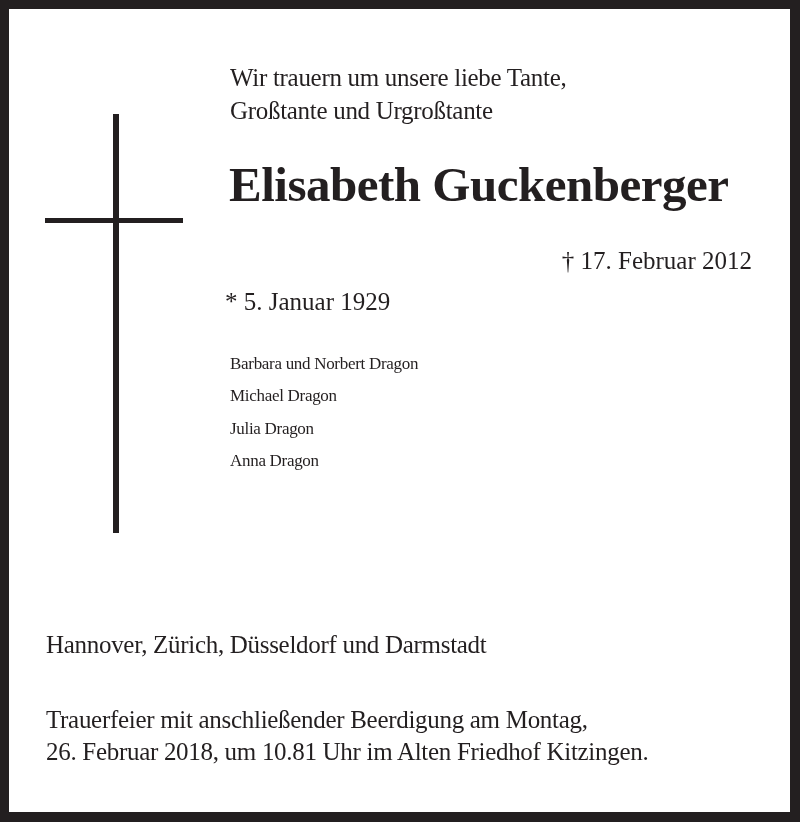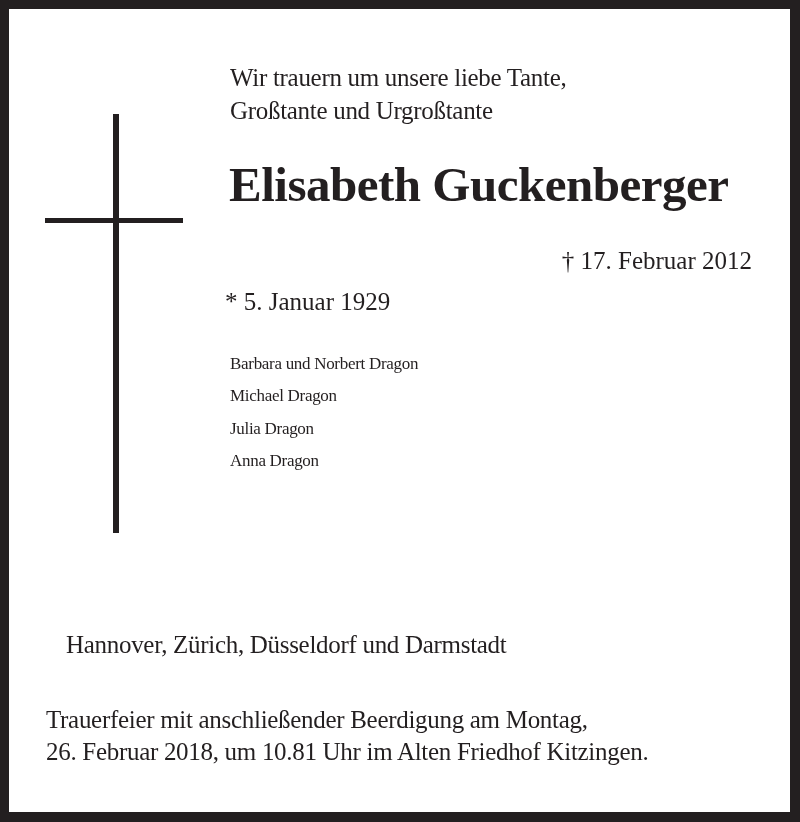--- a/index.html
+++ b/index.html
@@ -5,21 +5,21 @@
     html, body { margin: 0; padding: 0; }
     body { width: 800px; height: 822px; background: #231f20; position: relative; overflow: hidden; }
     .card { position: absolute; left: 9px; top: 9px; width: 781px; height: 803px; background: #ffffff; }
     .t { position: absolute; font-family: "Liberation Serif", "DejaVu Serif", serif; color: #231f20; white-space: nowrap; }
     .intro { left: 221px; top: 52px; font-size: 25px; line-height: 33px; letter-spacing: -0.3px; }
     .name { left: 220px; top: 148px; font-size: 49px; font-weight: bold; letter-spacing: -0.5px; line-height: 56px; }
     .born { left: 216px; top: 238px; font-size: 25px; margin-top: 41px; }
     .died { right: 38px; top: 238px; font-size: 25px; }
     .family { left: 221px; top: 339px; font-size: 17px; line-height: 32.4px; letter-spacing: -0.3px; }
     .family div { height: 32.4px; }
-    .cities { left: 37px; top: 622px; font-size: 25px; letter-spacing: -0.3px; margin-left: 20px; }
+    .cities { left: 37px; top: 622px; font-size: 25px; letter-spacing: -0.3px; }
     .service { left: 37px; top: 689px; font-size: 25px; line-height: 32px; letter-spacing: -0.3px; margin-top: 6px; }
     .cross-v { position: absolute; left: 104px; top: 105px; width: 6px; height: 419px; background: #231f20; }
     .cross-h { position: absolute; left: 36px; top: 209px; width: 138px; height: 5px; background: #231f20; }
   </style>
 </head>
 <body>
 
 <div class="card">
   <div class="cross-v"></div>
   <div class="cross-h"></div>

